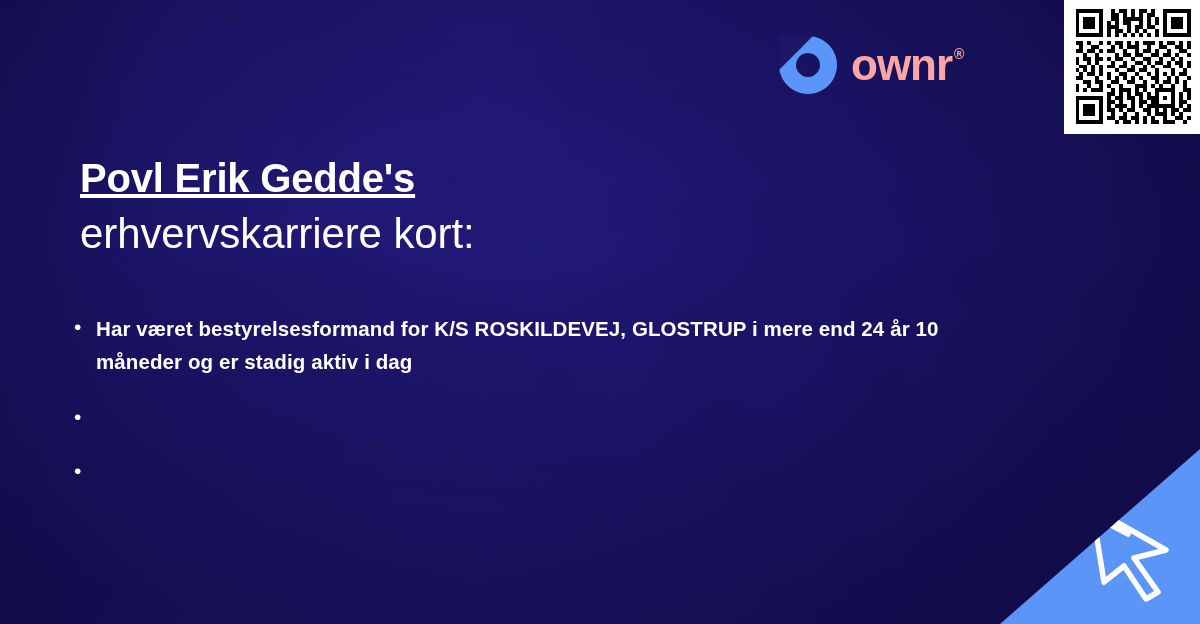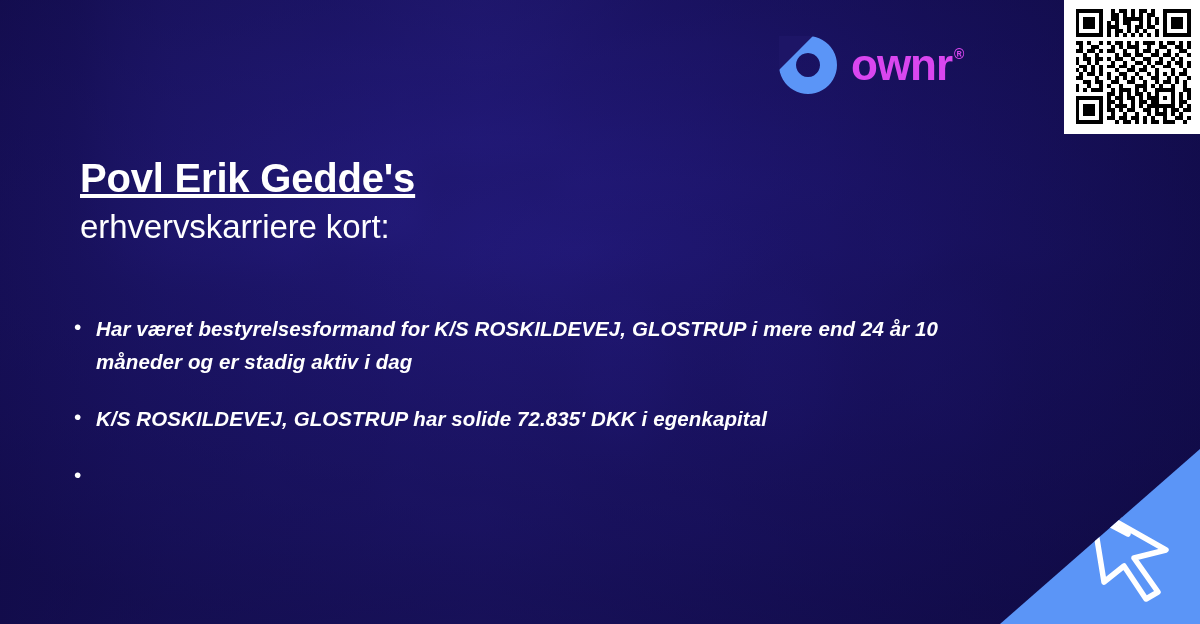--- a/index.html
+++ b/index.html
@@ -67,42 +67,42 @@
     position:absolute; inset:0;
     background:radial-gradient(ellipse 75% 65% at 48% 40%, rgba(40,30,140,.22) 0%, rgba(10,6,50,.45) 100%);
   }
 
   
   #content { position:absolute; inset:0; }
 
   
   #logo { position:absolute; left:779px; top:36px; display:flex; align-items:center; gap:14px; }
   #logo-mark { width:58px; height:58px; position:relative; }
-  #logo-word { color:#d946ef; font-size:44px; font-weight:bold; letter-spacing:-1px; line-height:1;
+  #logo-word { color:#fca5a5; font-size:44px; font-weight:bold; letter-spacing:-1px; line-height:1;
                display:flex; align-items:flex-start; }
   #logo-reg { font-size:14px; font-weight:bold; line-height:1; margin-top:4px; margin-left:2px; }
 
   
   #qr-panel {
     position:absolute; left:1064px; top:0; width:136px; height:134px;
     background:#ffffff; padding:9px 8px 10px 10px;
   }
   #qr-code { width:100%; height:100%; display:block; }
 
   
   #headline { position:absolute; left:80px; top:155px; width:760px; }
   #title-main { color:#ffffff; font-size:40px; font-weight:bold; line-height:1.18; letter-spacing:-.2px;text-decoration:underline; }
-  #title-sub  { color:#ffffff; font-size:33px; font-weight:normal; line-height:1.5; letter-spacing:-.1px; }
+  #title-sub  { color:#ffffff; font-size:42px; font-weight:normal; line-height:1.5; letter-spacing:-.1px; }
 
   
   #bullets { position:absolute; left:74px; top:312px; width:950px; }
   .bullet { display:flex; align-items:flex-start; margin-bottom:24px; }
   .bullet:last-child { margin-bottom:0; }
   .bullet-dot { color:#ffffff; font-size:21px; line-height:30px; width:22px; flex:0 0 22px; text-align:left; }
-  .bullet-text { color:#ffffff; font-size:20.5px; font-weight:bold; line-height:1.62; letter-spacing:.1px; max-width:860px;font-style:italic; }
+  .bullet-text { color:#ffffff; font-size:20.5px; font-weight:bold; line-height:1.62; letter-spacing:.1px; max-width:860px; }
 
   
   #corner-tri {
     position:absolute; right:0; bottom:0; width:200px; height:175px;
     background:#5b95f7;
     clip-path:polygon(100% 0%, 100% 100%, 0% 100%);
   }
   #cursor-icon { position:absolute; right:14px; bottom:22px; width:124px; height:124px; }
 </style>
 </head>
@@ -418,21 +418,20 @@
     <div id="title-sub">erhvervskarriere kort:</div>
   </div>
 
   <div id="bullets">
     <div class="bullet">
       <span class="bullet-dot">•</span>
       <span class="bullet-text">Har været bestyrelsesformand for K/S ROSKILDEVEJ, GLOSTRUP i mere end 24 år 10 måneder og er stadig aktiv i dag</span>
     </div>
     <div class="bullet">
       <span class="bullet-dot">•</span>
-      <span class="bullet-text">K/S ROSKILDEVEJ, GLOSTRUP har solide 72.835' DKK i egenkapital</span>
     </div>
     <div class="bullet">
       <span class="bullet-dot">•</span>
     </div>
   </div>
 
   <div id="corner-tri">
     <svg id="cursor-icon" viewBox="0 0 124 124" fill="none">
       <g stroke="#ffffff" stroke-width="5.5" stroke-linecap="round" stroke-linejoin="round">
 

